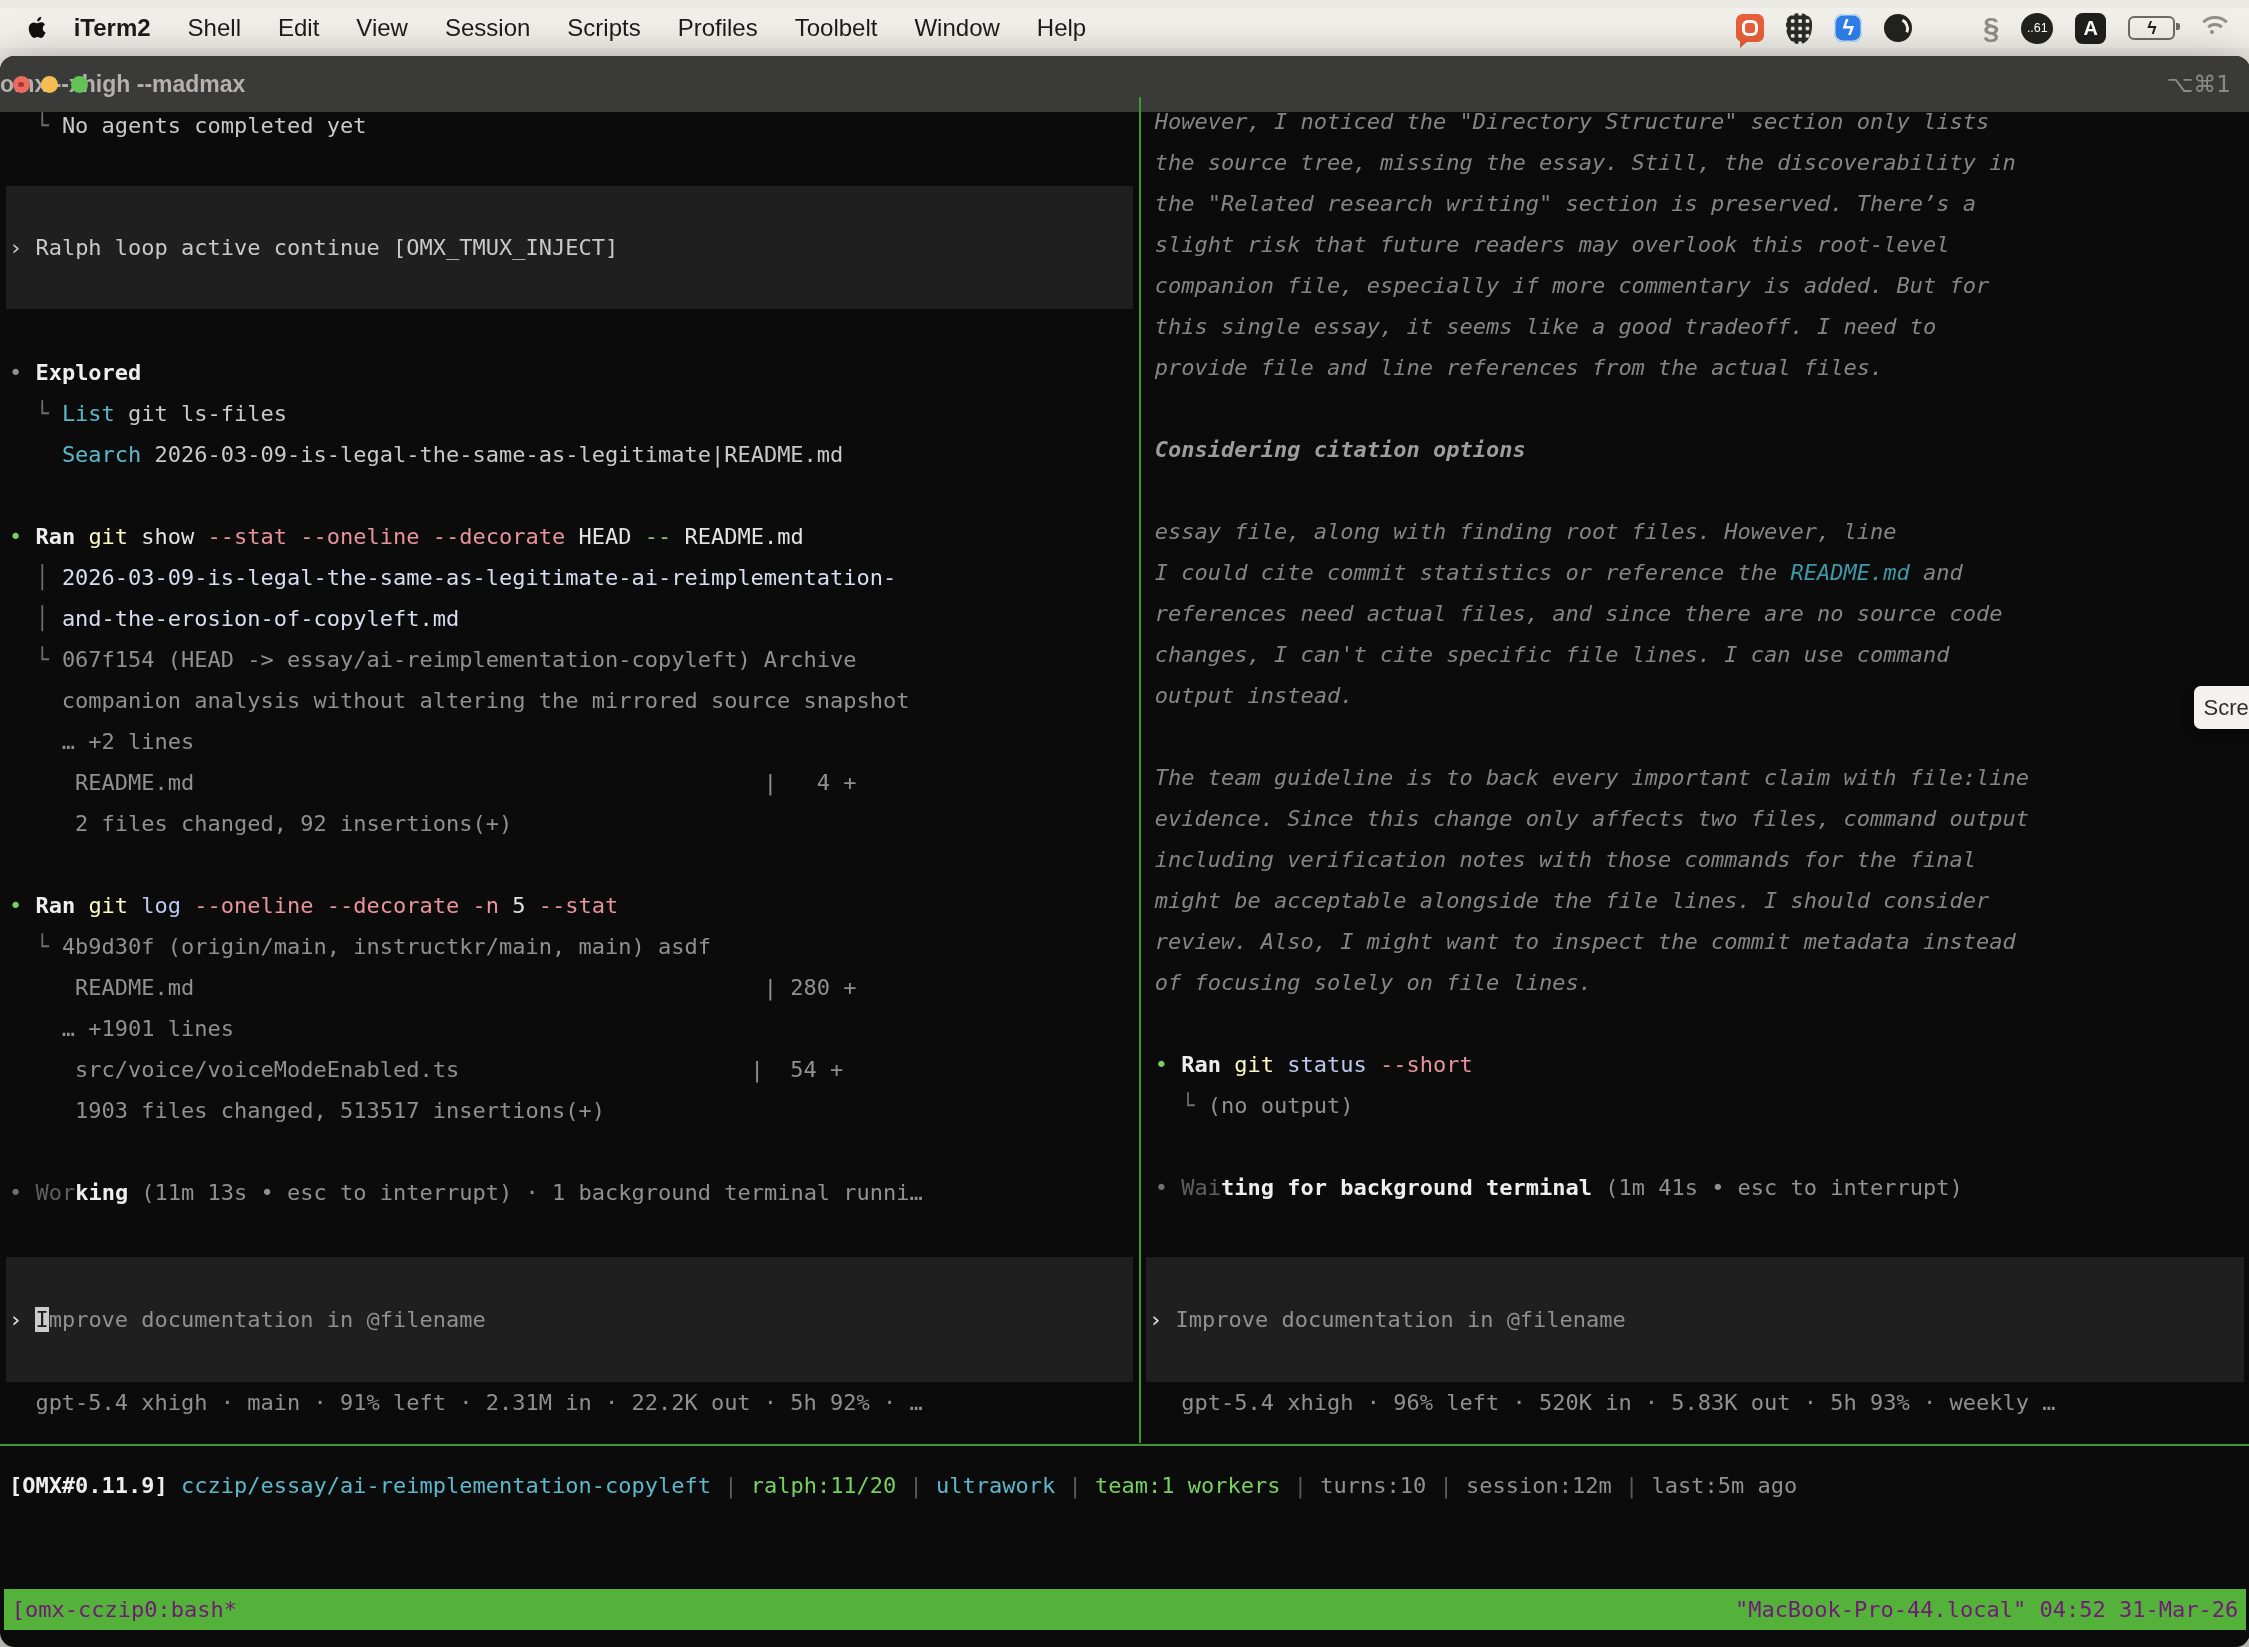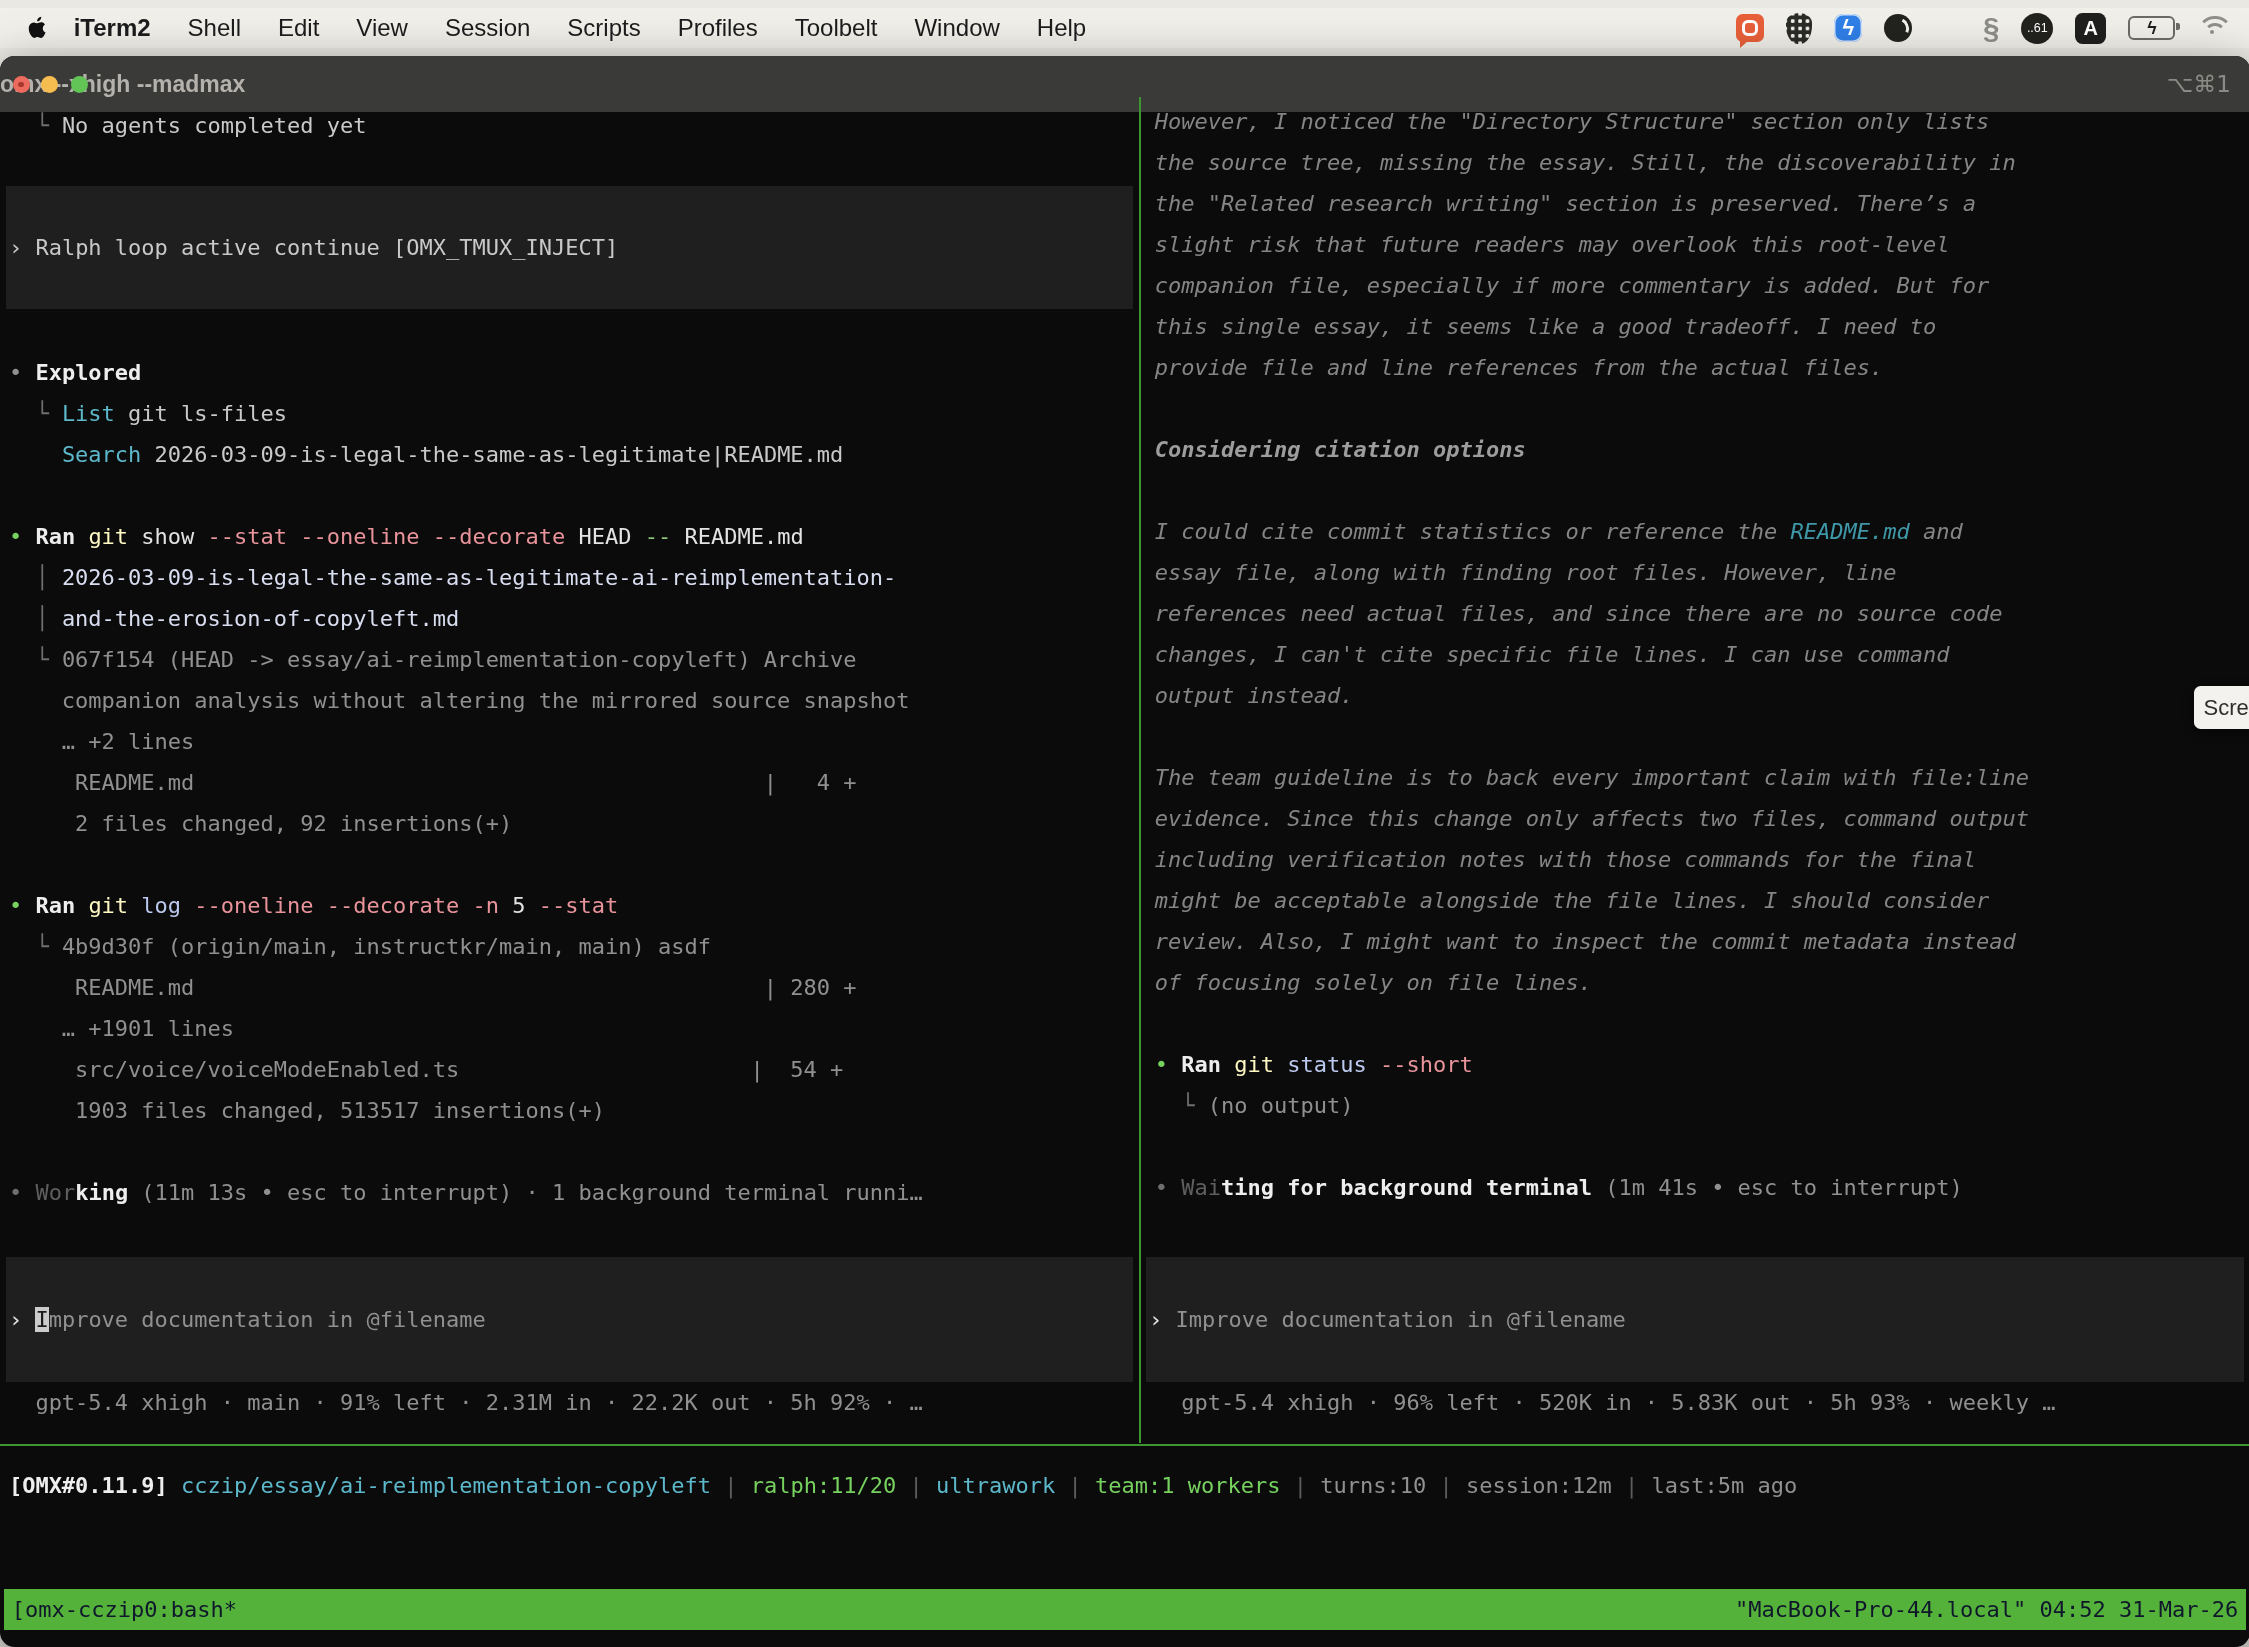--- a/index.html
+++ b/index.html
@@ -94,21 +94,21 @@
   .sg-pale{color:#bcc9ef;}
   .sg-salmon{color:#e9939b;}
   .sg-green{color:#77d15f;}
   .sg-green2{color:#8cc57c;}
   .sg-lav{color:#d8ddf0;}
   .sg-it{color:#858585;font-style:italic;}
   .sg-itb{color:#9d9d9d;font-style:italic;font-weight:700;}
   .sg-teal{color:#3f98a8;font-style:italic;}
   .sg-cursor{background:#cbcbcb;color:#1a1a1a;}
   .sg-pipe{color:#5c5c5c;}
-  .sg-bar{color:#0f172a;}
+  .sg-bar{color:#701a75;}
   
   .tooltip{position:absolute;left:2194px;top:686px;width:56px;height:43px;
     background:#f3f2ee;border-radius:6.6px 0 0 6.6px;display:flex;align-items:center;
     padding-left:9.6px;font-size:22px;color:#2e2e2e;overflow:hidden;white-space:nowrap;
     box-shadow:0 3px 10.3px rgba(0,0,0,.45);font-family:"Liberation Sans",sans-serif;}
 </style>
 </head>
 <body>
 
 <div class="menubar">
@@ -205,22 +205,22 @@
           <div class="trow"><span class="sg-it">However, I noticed the "Directory Structure" section only lists</span></div>
           <div class="trow"><span class="sg-it">the source tree, missing the essay. Still, the discoverability in</span></div>
           <div class="trow"><span class="sg-it">the "Related research writing" section is preserved. There’s a</span></div>
           <div class="trow"><span class="sg-it">slight risk that future readers may overlook this root-level</span></div>
           <div class="trow"><span class="sg-it">companion file, especially if more commentary is added. But for</span></div>
           <div class="trow"><span class="sg-it">this single essay, it seems like a good tradeoff. I need to</span></div>
           <div class="trow"><span class="sg-it">provide file and line references from the actual files.</span></div>
           <div class="trow"></div>
           <div class="trow"><span class="sg-itb">Considering citation options</span></div>
           <div class="trow"></div>
+          <div class="trow"><span class="sg-it">essay file, along with finding root files. However, line</span></div>
           <div class="trow"><span class="sg-it">I could cite commit statistics or reference the </span><span class="sg-teal">README.md</span><span class="sg-it"> and</span></div>
-          <div class="trow"><span class="sg-it">essay file, along with finding root files. However, line</span></div>
           <div class="trow"><span class="sg-it">references need actual files, and since there are no source code</span></div>
           <div class="trow"><span class="sg-it">changes, I can't cite specific file lines. I can use command</span></div>
           <div class="trow"><span class="sg-it">output instead.</span></div>
           <div class="trow"></div>
           <div class="trow"><span class="sg-it">The team guideline is to back every important claim with file:line</span></div>
           <div class="trow"><span class="sg-it">evidence. Since this change only affects two files, command output</span></div>
           <div class="trow"><span class="sg-it">including verification notes with those commands for the final</span></div>
           <div class="trow"><span class="sg-it">might be acceptable alongside the file lines. I should consider</span></div>
           <div class="trow"><span class="sg-it">review. Also, I might want to inspect the commit metadata instead</span></div>
           <div class="trow"><span class="sg-it">of focusing solely on file lines.</span></div>

